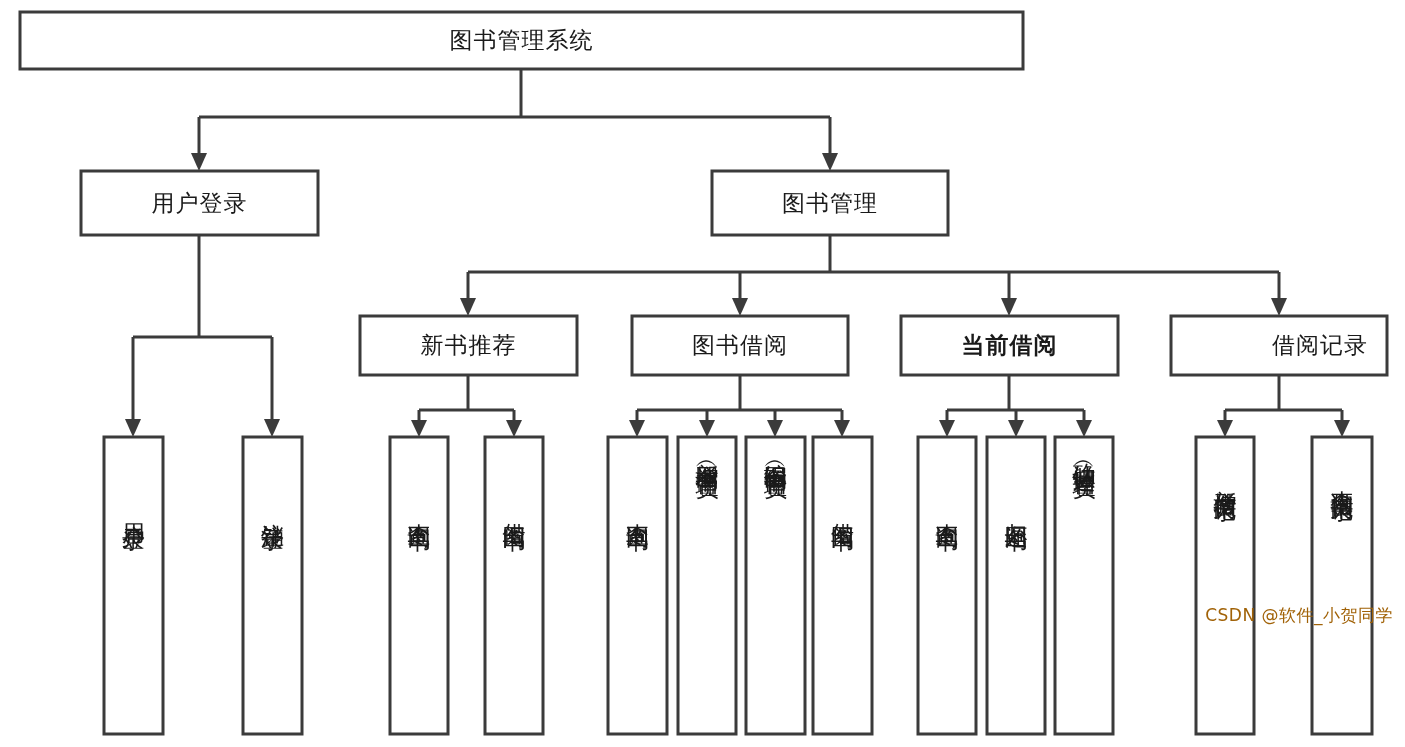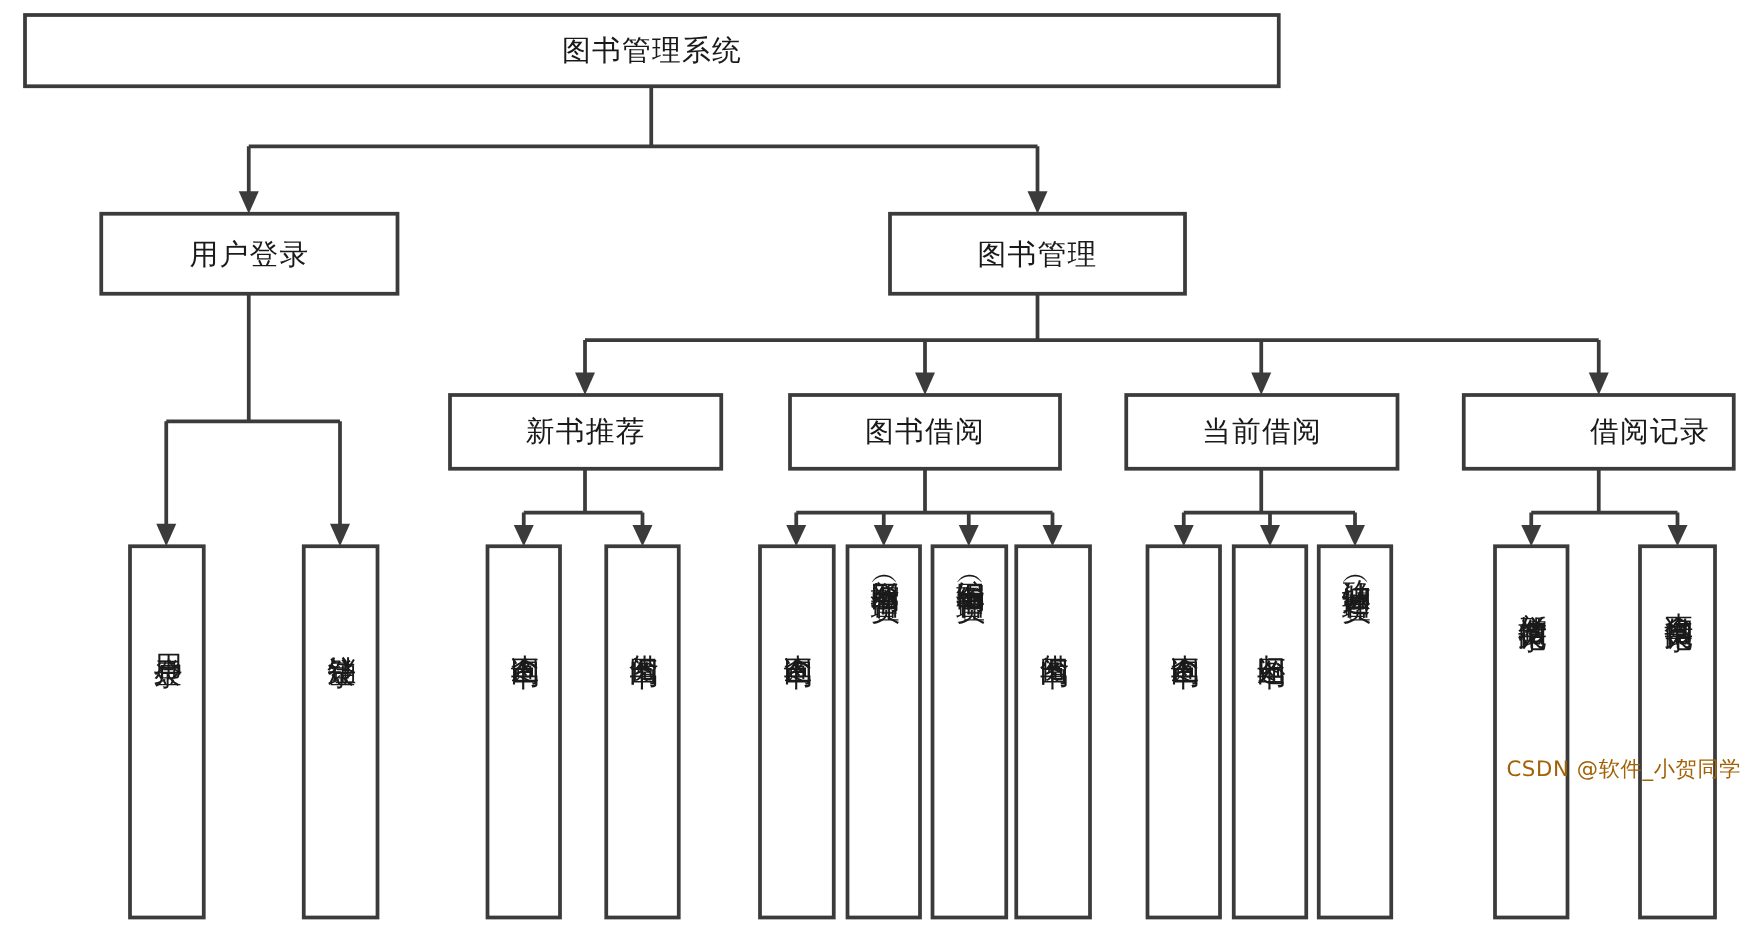--- a/index.html
+++ b/index.html
@@ -208,21 +208,21 @@
   </div>
 
   <div class="hlabel-wrap" style="left:632px; top:316px; width:216px; height:59px;">
     <span class="hlabel-text">图书借阅</span>
   </div>
 
   <div class="hlabel-wrap" style="left:360px; top:316px; width:217px; height:59px;">
     <span class="hlabel-text">新书推荐</span>
   </div>
 
-  <div class="hlabel-wrap" style="left:901px; top:316px; width:217px; height:59px;">
+  <div class="hlabel-wrap" style="left:901px; top:316px; width:217px; height:59px;font-weight:bold;">
     <span class="hlabel-text">当前借阅</span>
   </div>
 
   <div class="hlabel-wrap" style="left:1171px; top:316px; width:216px; height:59px;padding-left:41px;">
     <span class="hlabel-text">借阅记录</span>
   </div>
 
   <div class="vlabel-wrap" style="left:104px; top:437px; width:59px; height:297px; padding-top:68px;">
     <span class="vlabel-text">用户登录</span>
   </div>

